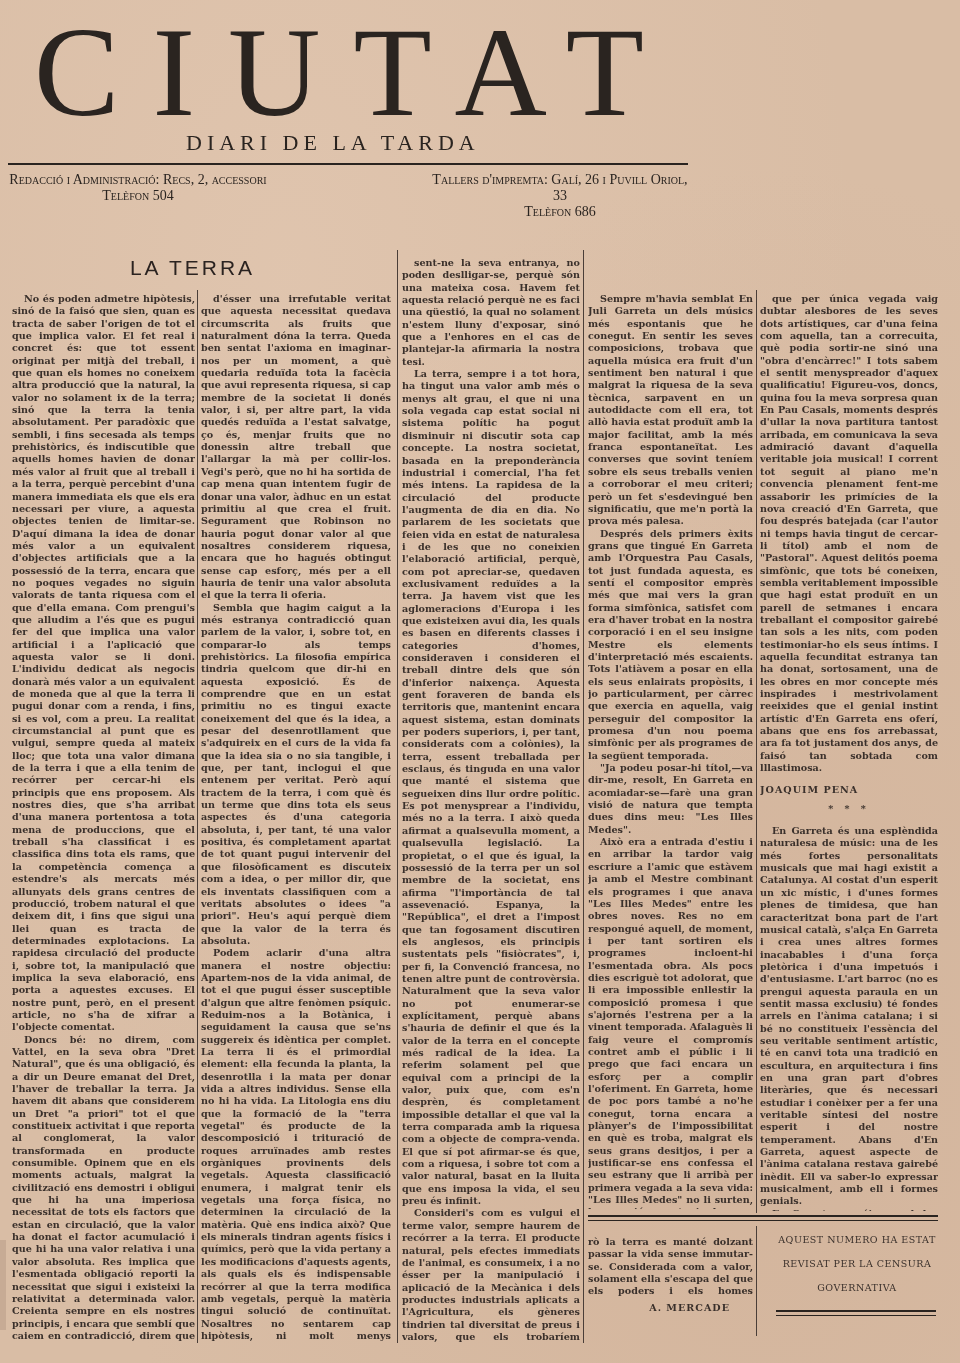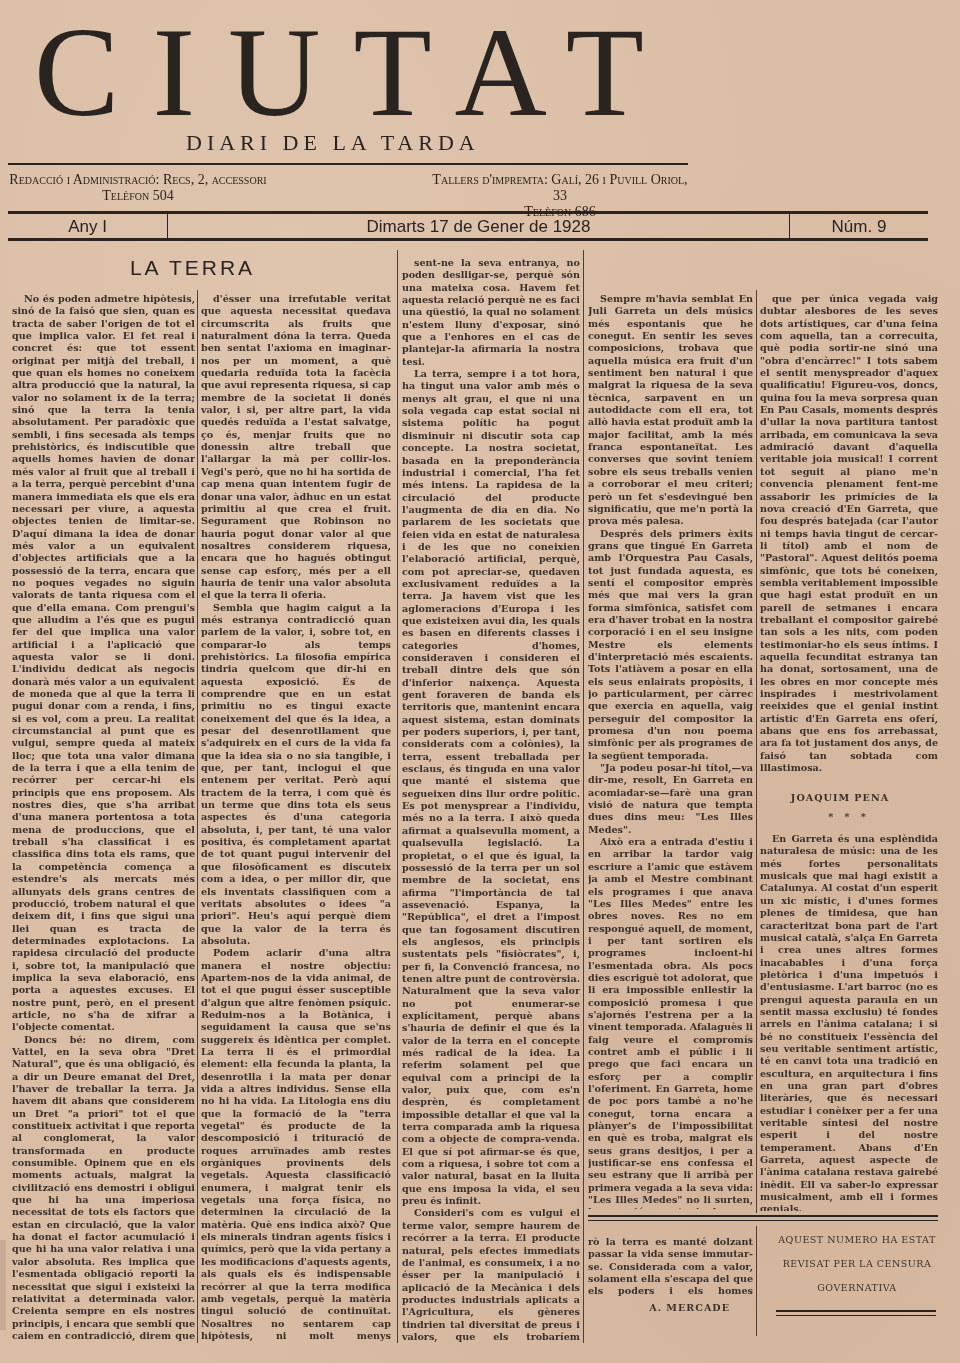--- a/index.html
+++ b/index.html
@@ -78,21 +78,21 @@
   .hrule { position: absolute; height: 2px; background: #2a2420; }
 
   .headline-terra {
     position: absolute; left: 10px; top: 256px; width: 365px; text-align: center;
     font-family: "Liberation Sans", sans-serif; font-size: 21px; letter-spacing: 3px;
   }
   .headline-garreta {
     position: absolute; left: 580px; top: 254px; width: 360px; text-align: center;
     font-family: "Liberation Sans", sans-serif; font-size: 20px;
   }
-  .byline { text-align: center; font-weight: bold; letter-spacing: 1px; padding-right: 18px; margin-top: 18px; }
+  .byline { text-align: left; font-weight: bold; letter-spacing: 1px; padding-right: 18px; margin-top: 10px; }
   .stars { text-align: center; font-weight: bold; margin: 6px 0 10px; letter-spacing: 4px; }
 
   .censor {
     position: absolute; left: 766px; top: 1228px; width: 182px; text-align: center;
     font-size: 9.5px; letter-spacing: 0.5px; line-height: 24px; color: #3a302b;
   }
   .leftedge {
     position: absolute; left: 0; top: 1240px; width: 6px; height: 90px; background: #c7ab95;
   }
 </style>
@@ -107,25 +107,20 @@
   <div class="addr addr-left">
     <div>Redacció i Administració: Recs, 2, accessori</div>
     <div>Telèfon 504</div>
   </div>
   <div class="addr addr-right">
     <div>Tallers d'impremta: Galí, 26 i Puvill Oriol, 33</div>
     <div>Telèfon 686</div>
   </div>
 
 
-  <div class="datebar">
-    <div class="cell c1">Any I</div>
-    <div class="cell c2">Dimarts 17 de Gener de 1928</div>
-    <div class="cell c3">Núm. 9</div>
-  </div>
 
   <div class="headline-terra">LA TERRA</div>
 
   <div class="col" style="left:12px; top:293px; width:183px; height:1050px;">
     <p>No és poden admetre hipòtesis, sinó de la faisó que sien, quan es tracta de saber l'origen de tot el que implica valor. El fet real i concret és: que tot essent originat per mitjà del treball, i que quan els homes no coneixem altra producció que la natural, la valor no solament ix de la terra; sinó que la terra la tenia absolutament. Per paradòxic que sembli, i fins secesada als temps prehistòrics, és indiscutible que aquells homes havien de donar més valor al fruit que al treball i a la terra, perquè percebint d'una manera immediata els que els era necessari per viure, a aquesta objectes tenien de limitar-se. D'aquí dimana la idea de donar més valor a un equivalent d'objectes artificials que a la possessió de la terra, encara que no poques vegades no siguin valorats de tanta riquesa com el que d'ella emana. Com prengui's que alludim a l'és que es pugui fer del que implica una valor artificial i a l'aplicació que aquesta valor se li doni. L'individu dedicat als negocis donarà més valor a un equivalent de moneda que al que la terra li pugui donar com a renda, i fins, si es vol, com a preu. La realitat circumstancial al punt que es vulgui, sempre queda al mateix lloc; que tota una valor dimana de la terra i que a ella tenim de recórrer per cercar-hi els principis que ens proposem. Als nostres dies, que s'ha arribat d'una manera portentosa a tota mena de produccions, que el treball s'ha classificat i es classifica dins tota els rams, que la competència comença a estendre's als mercats més allunyats dels grans centres de producció, trobem natural el que deixem dit, i fins que sigui una llei quan es tracta de determinades explotacions. La rapidesa circulació del producte i, sobre tot, la manipulació que implica la seva elaboració, ens porta a aquestes excuses. El nostre punt, però, en el present article, no s'ha de xifrar a l'objecte comentat.</p>
     <p>Doncs bé: no direm, com Vattel, en la seva obra "Dret Natural", que és una obligació, és a dir un Deure emanat del Dret, l'haver de treballar la terra. Ja havem dit abans que considerem un Dret "a priori" tot el que constitueix activitat i que reporta al conglomerat, la valor transformada en producte consumible. Opinem que en els moments actuals, malgrat la civilització ens demostri i obligui que hi ha una imperiosa necessitat de tots els factors que estan en circulació, que la valor ha donat el factor acumulació i que hi ha una valor relativa i una valor absoluta. Res implica que l'esmentada obligació reporti la necessitat que sigui i existeixi la relativitat a determinada valor. Creienta sempre en els nostres principis, i encara que semblí que caiem en contradicció, direm que l'animal no pot, sota cap concepte, retrotreure's que els rudiments de la lluita per l'existència tingueren per única base l'existència d'una valor absoluta, i que a ell és on comença el concepte de valor. I és innegable que aquest concepte persisteix malgrat hi hagi moments que l'acció de les lleis de l'Estat vulguin contravertir-lo.</p>
 
   </div>
   <div class="vrule" style="left:197px; top:290px; height:1053px;"></div>
 

